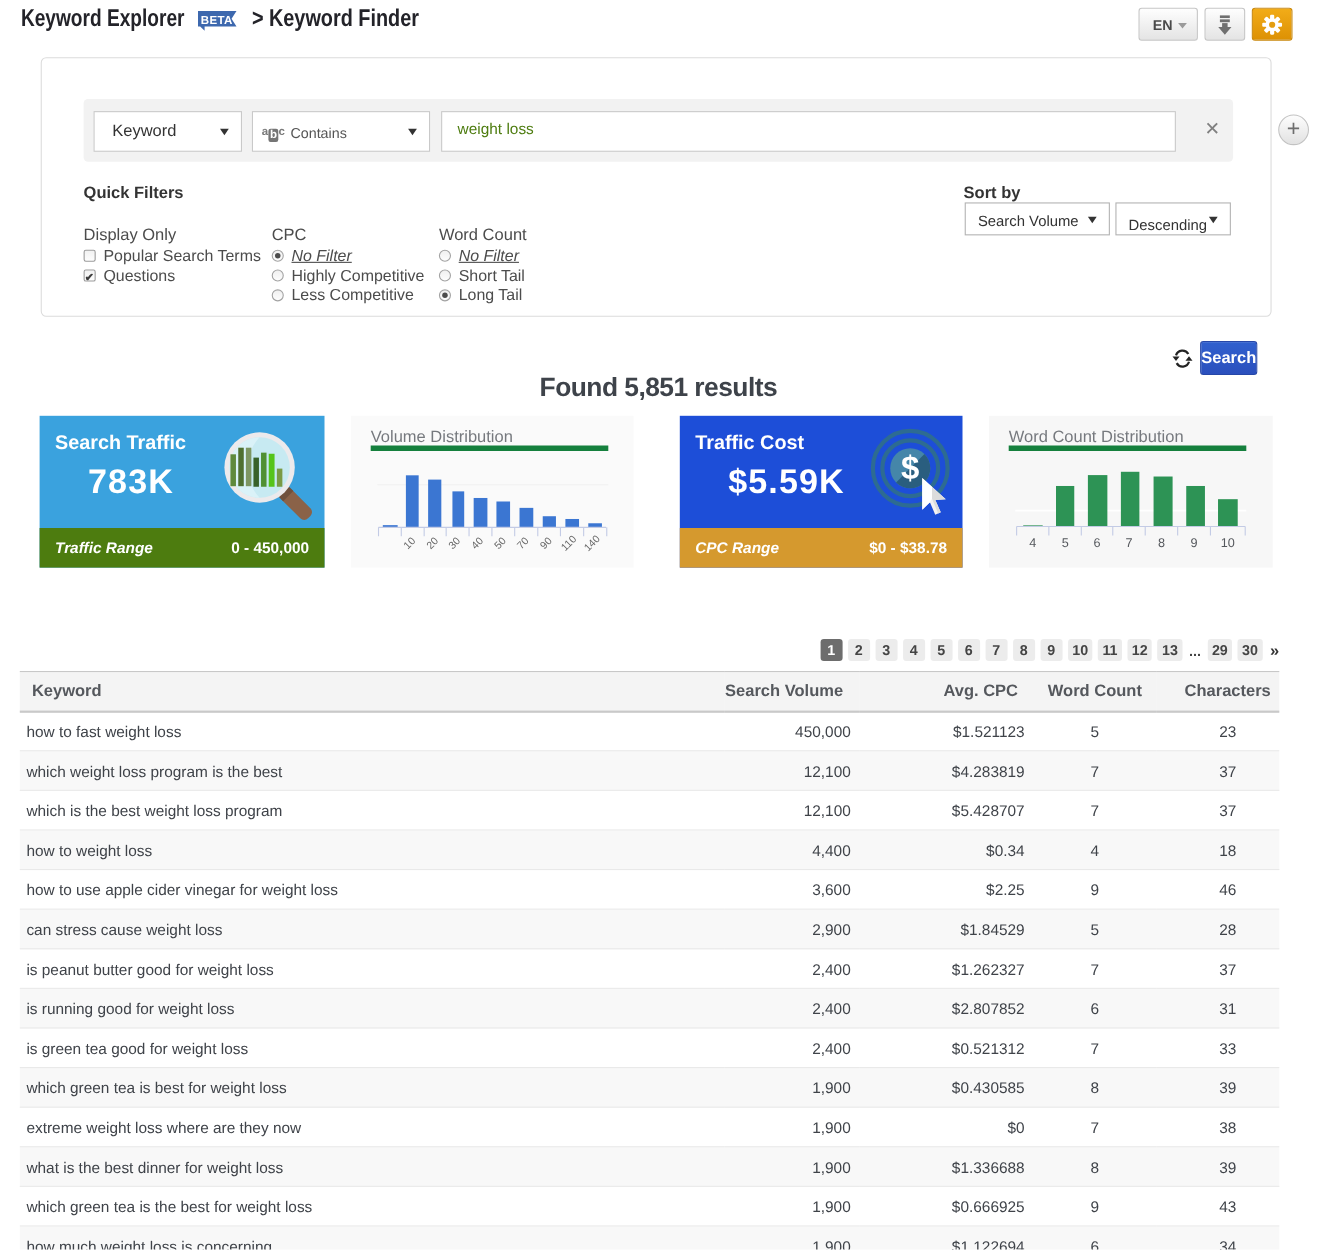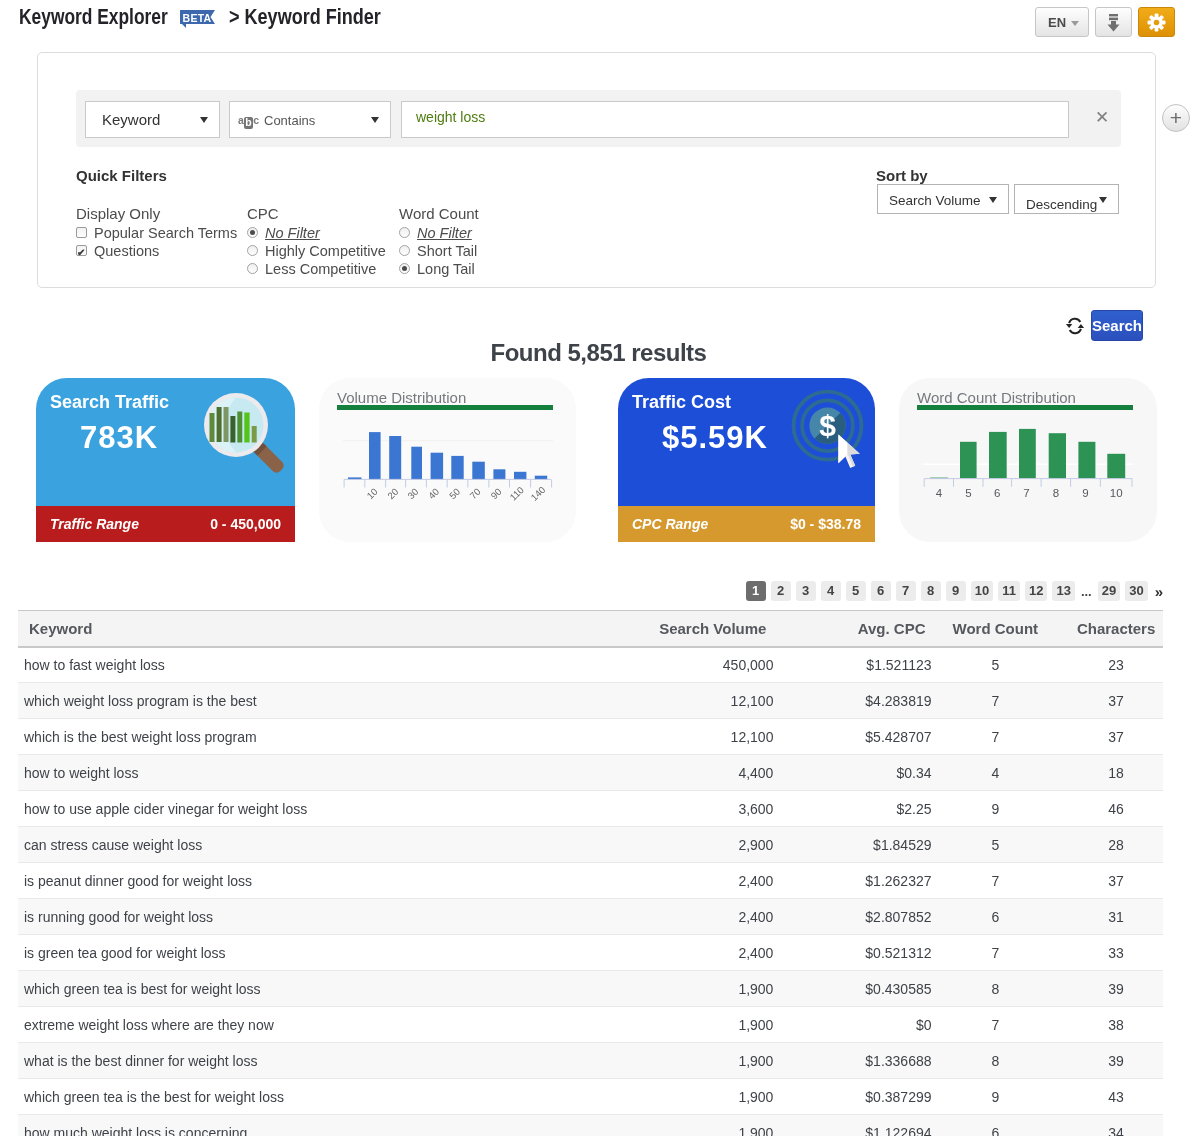--- a/index.html
+++ b/index.html
@@ -63,27 +63,27 @@
 
 .refresh { position:absolute; left:1065px; top:316px; }
 .searchbtn { position:absolute; left:1091px; top:310px; width:52px; height:31px;
   background:linear-gradient(#3060ce,#2b50bd); border:1px solid #2647a8; border-radius:3px;
   color:#fff; font-size:15px; font-weight:bold; text-align:center; line-height:29px; }
 
 .found { position:absolute; left:0; top:339px; width:1197px; text-align:center;
   font-size:24px; font-weight:bold; color:#3e434a; letter-spacing:-0.5px; }
 
 
-.card { position:absolute; top:378px; height:164px;border-radius:31px; }
+.card { position:absolute; top:378px; height:138px; }
 .card1 { left:36px; width:259px; background:#3aa2de; }
 .card3 { left:618px; width:257px; background:#1d4ed8; }
 .card2 { left:319px; width:257px; background:#fafafa; }
 .card4 { left:899px; width:258px; background:#f7f7f7; }
 .cfoot { position:absolute; left:0; bottom:0; width:100%; height:36px; }
-.card1 .cfoot { background:#b91c1c; }
+.card1 .cfoot { background:#4d7c0f; }
 .card3 .cfoot { background:#d5992e; }
 .ctitle { position:absolute; left:14px; top:14px; font-size:18px; font-weight:bold; color:#fff; }
 .cnum { position:absolute; left:12px; top:44px; font-size:31px; font-weight:bold; color:#fff; line-height:1; letter-spacing:1px;margin-left:32px; }
 .cfl { position:absolute; left:14px; top:10px; font-size:14px; font-weight:bold; font-style:italic; color:#fff; }
 .cfr { position:absolute; right:14px; top:10px; font-size:14px; font-weight:bold; color:#fff; }
 .chtitle { position:absolute; left:18px; top:13px; font-size:15px; color:#76797e;
   border-bottom:5px solid #15803d; line-height:14px; width:216px; }
 
 
 .pager { position:absolute; top:581px; right:34px; display:flex; gap:5px; align-items:center;
@@ -391,21 +391,21 @@
         <td class="c5">46</td>
       </tr>
   <tr class="alt">
         <td class="c1">can stress cause weight loss</td>
         <td class="c2">2,900</td>
         <td class="c3">$1.84529</td>
         <td class="c4">5</td>
         <td class="c5">28</td>
       </tr>
   <tr>
-        <td class="c1">is peanut dinner good for weight loss</td>
+        <td class="c1">is peanut butter good for weight loss</td>
         <td class="c2">2,400</td>
         <td class="c3">$1.262327</td>
         <td class="c4">7</td>
         <td class="c5">37</td>
       </tr>
   <tr class="alt">
         <td class="c1">is running good for weight loss</td>
         <td class="c2">2,400</td>
         <td class="c3">$2.807852</td>
         <td class="c4">6</td>
@@ -435,21 +435,21 @@
   <tr class="alt">
         <td class="c1">what is the best dinner for weight loss</td>
         <td class="c2">1,900</td>
         <td class="c3">$1.336688</td>
         <td class="c4">8</td>
         <td class="c5">39</td>
       </tr>
   <tr>
         <td class="c1">which green tea is the best for weight loss</td>
         <td class="c2">1,900</td>
-        <td class="c3">$0.387299</td>
+        <td class="c3">$0.666925</td>
         <td class="c4">9</td>
         <td class="c5">43</td>
       </tr>
   <tr class="alt">
         <td class="c1">how much weight loss is concerning</td>
         <td class="c2">1,900</td>
         <td class="c3">$1.122694</td>
         <td class="c4">6</td>
         <td class="c5">34</td>
       </tr>

